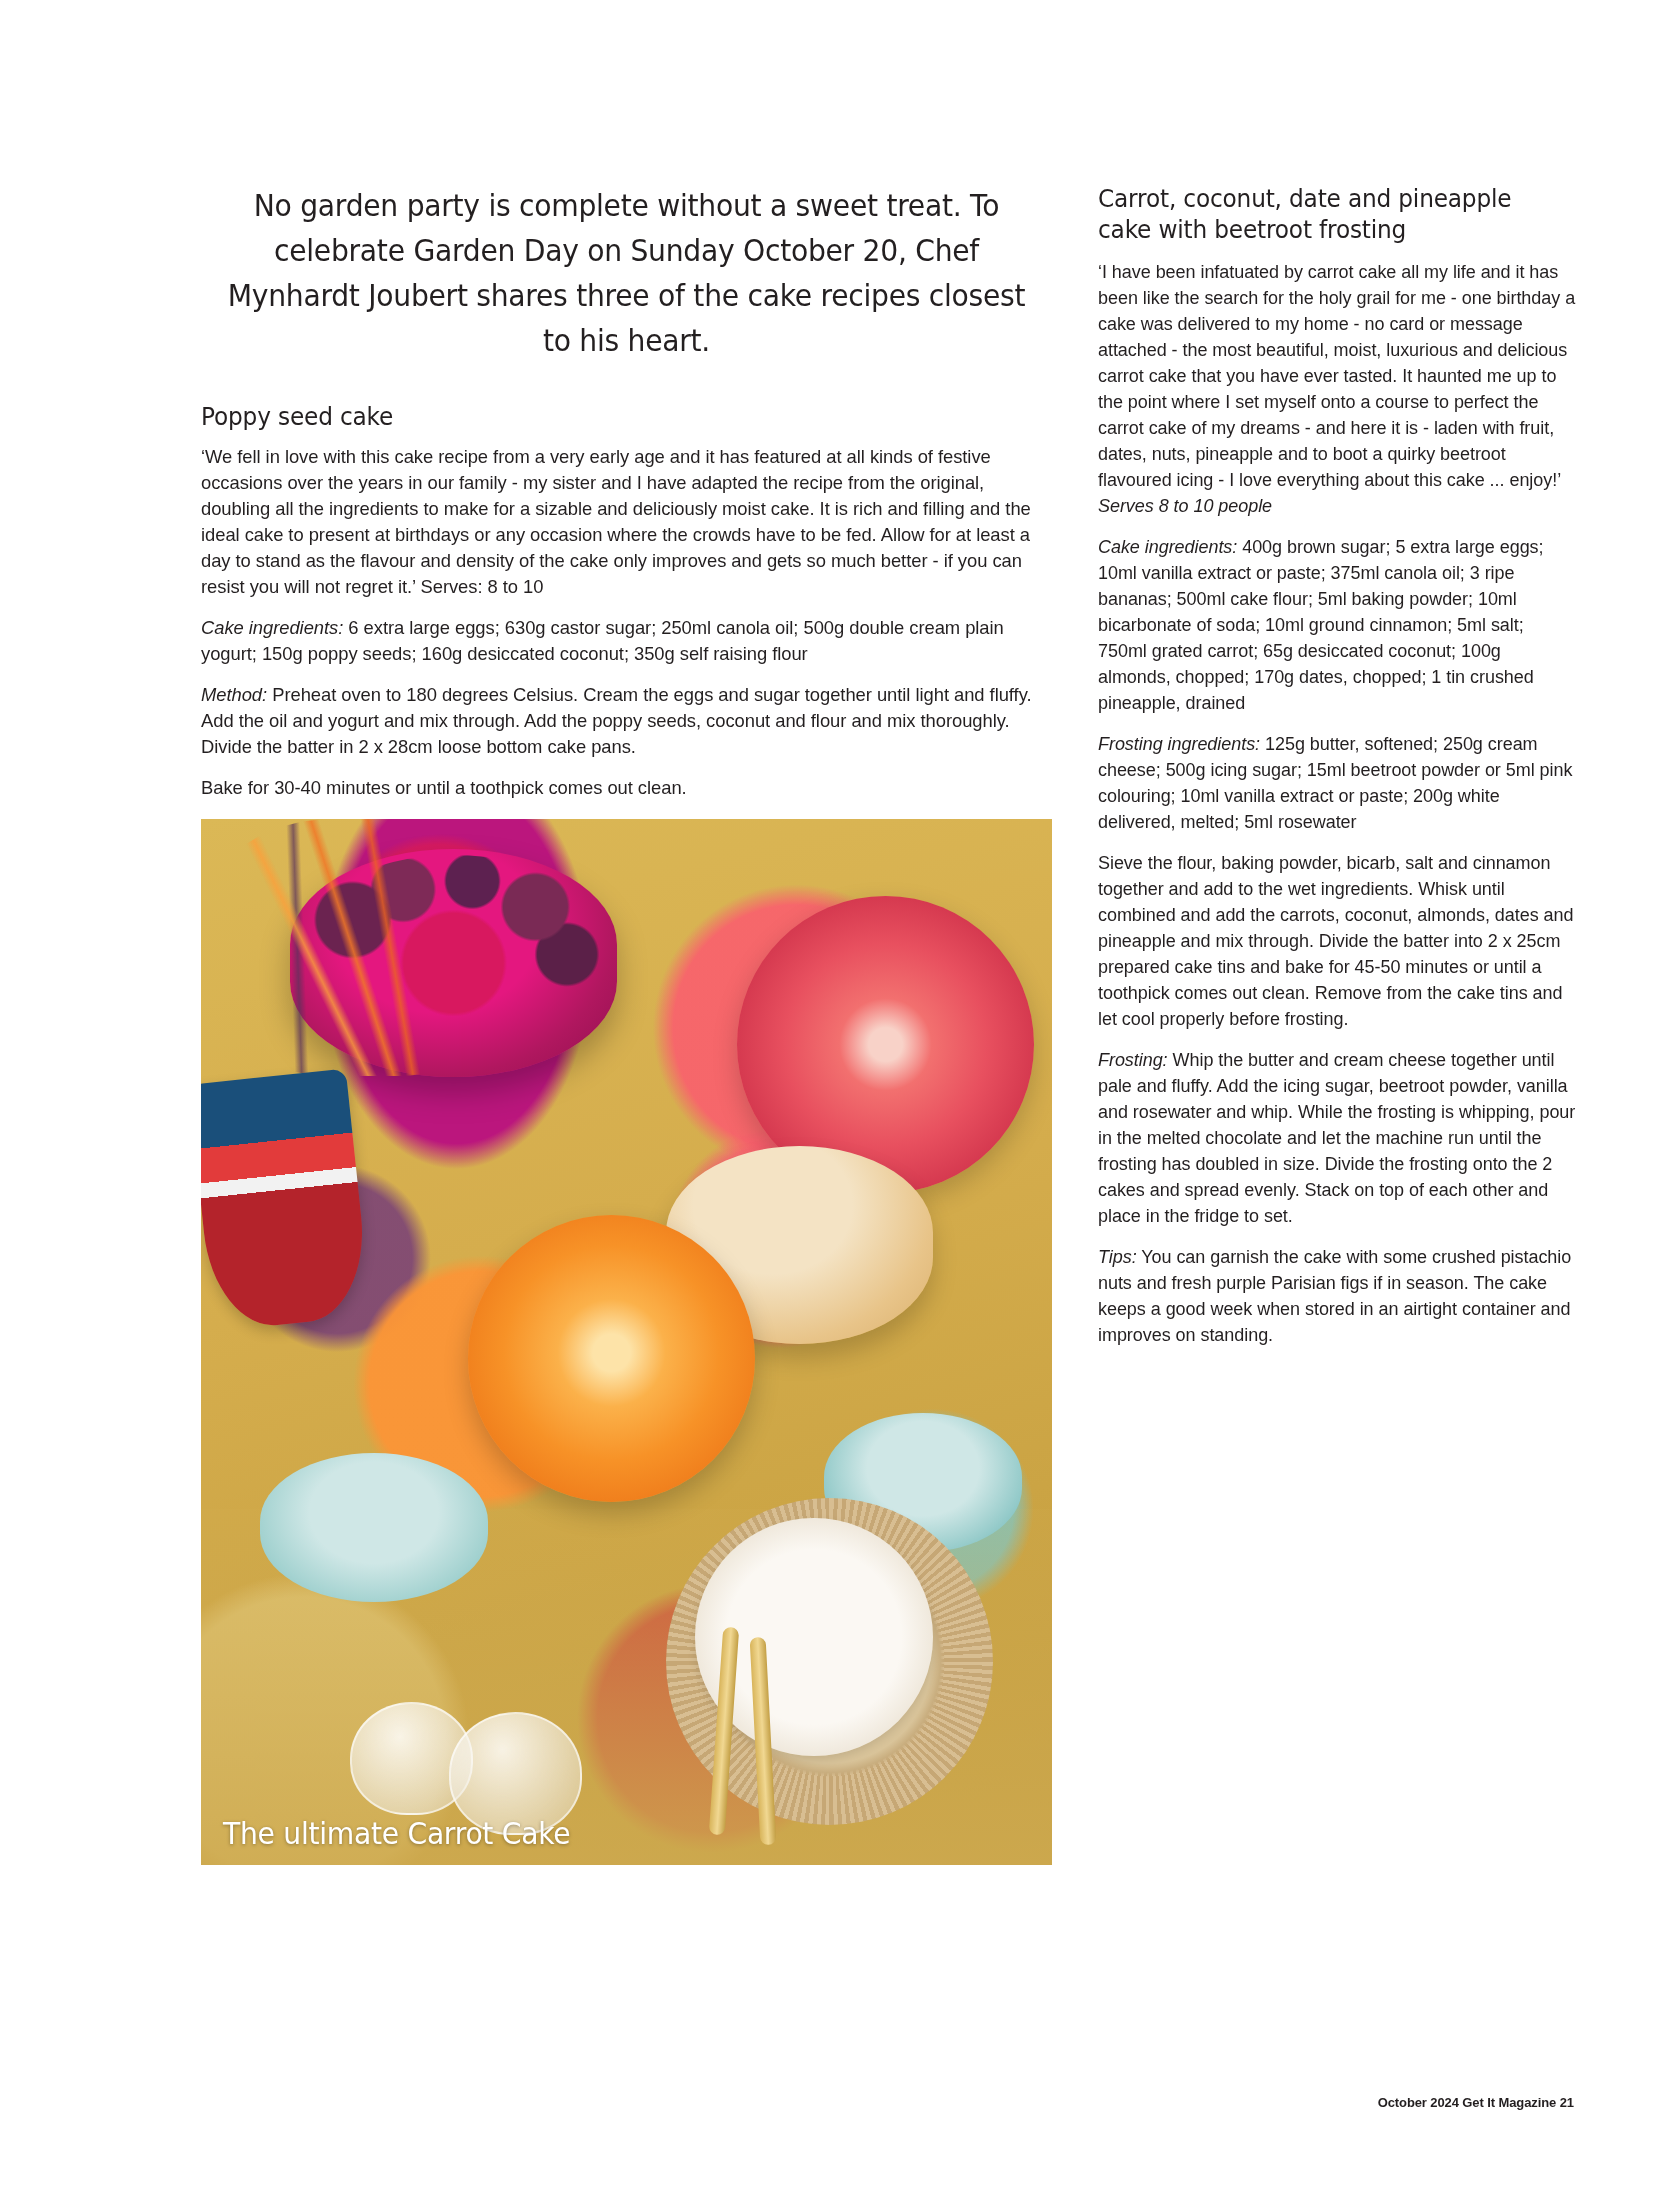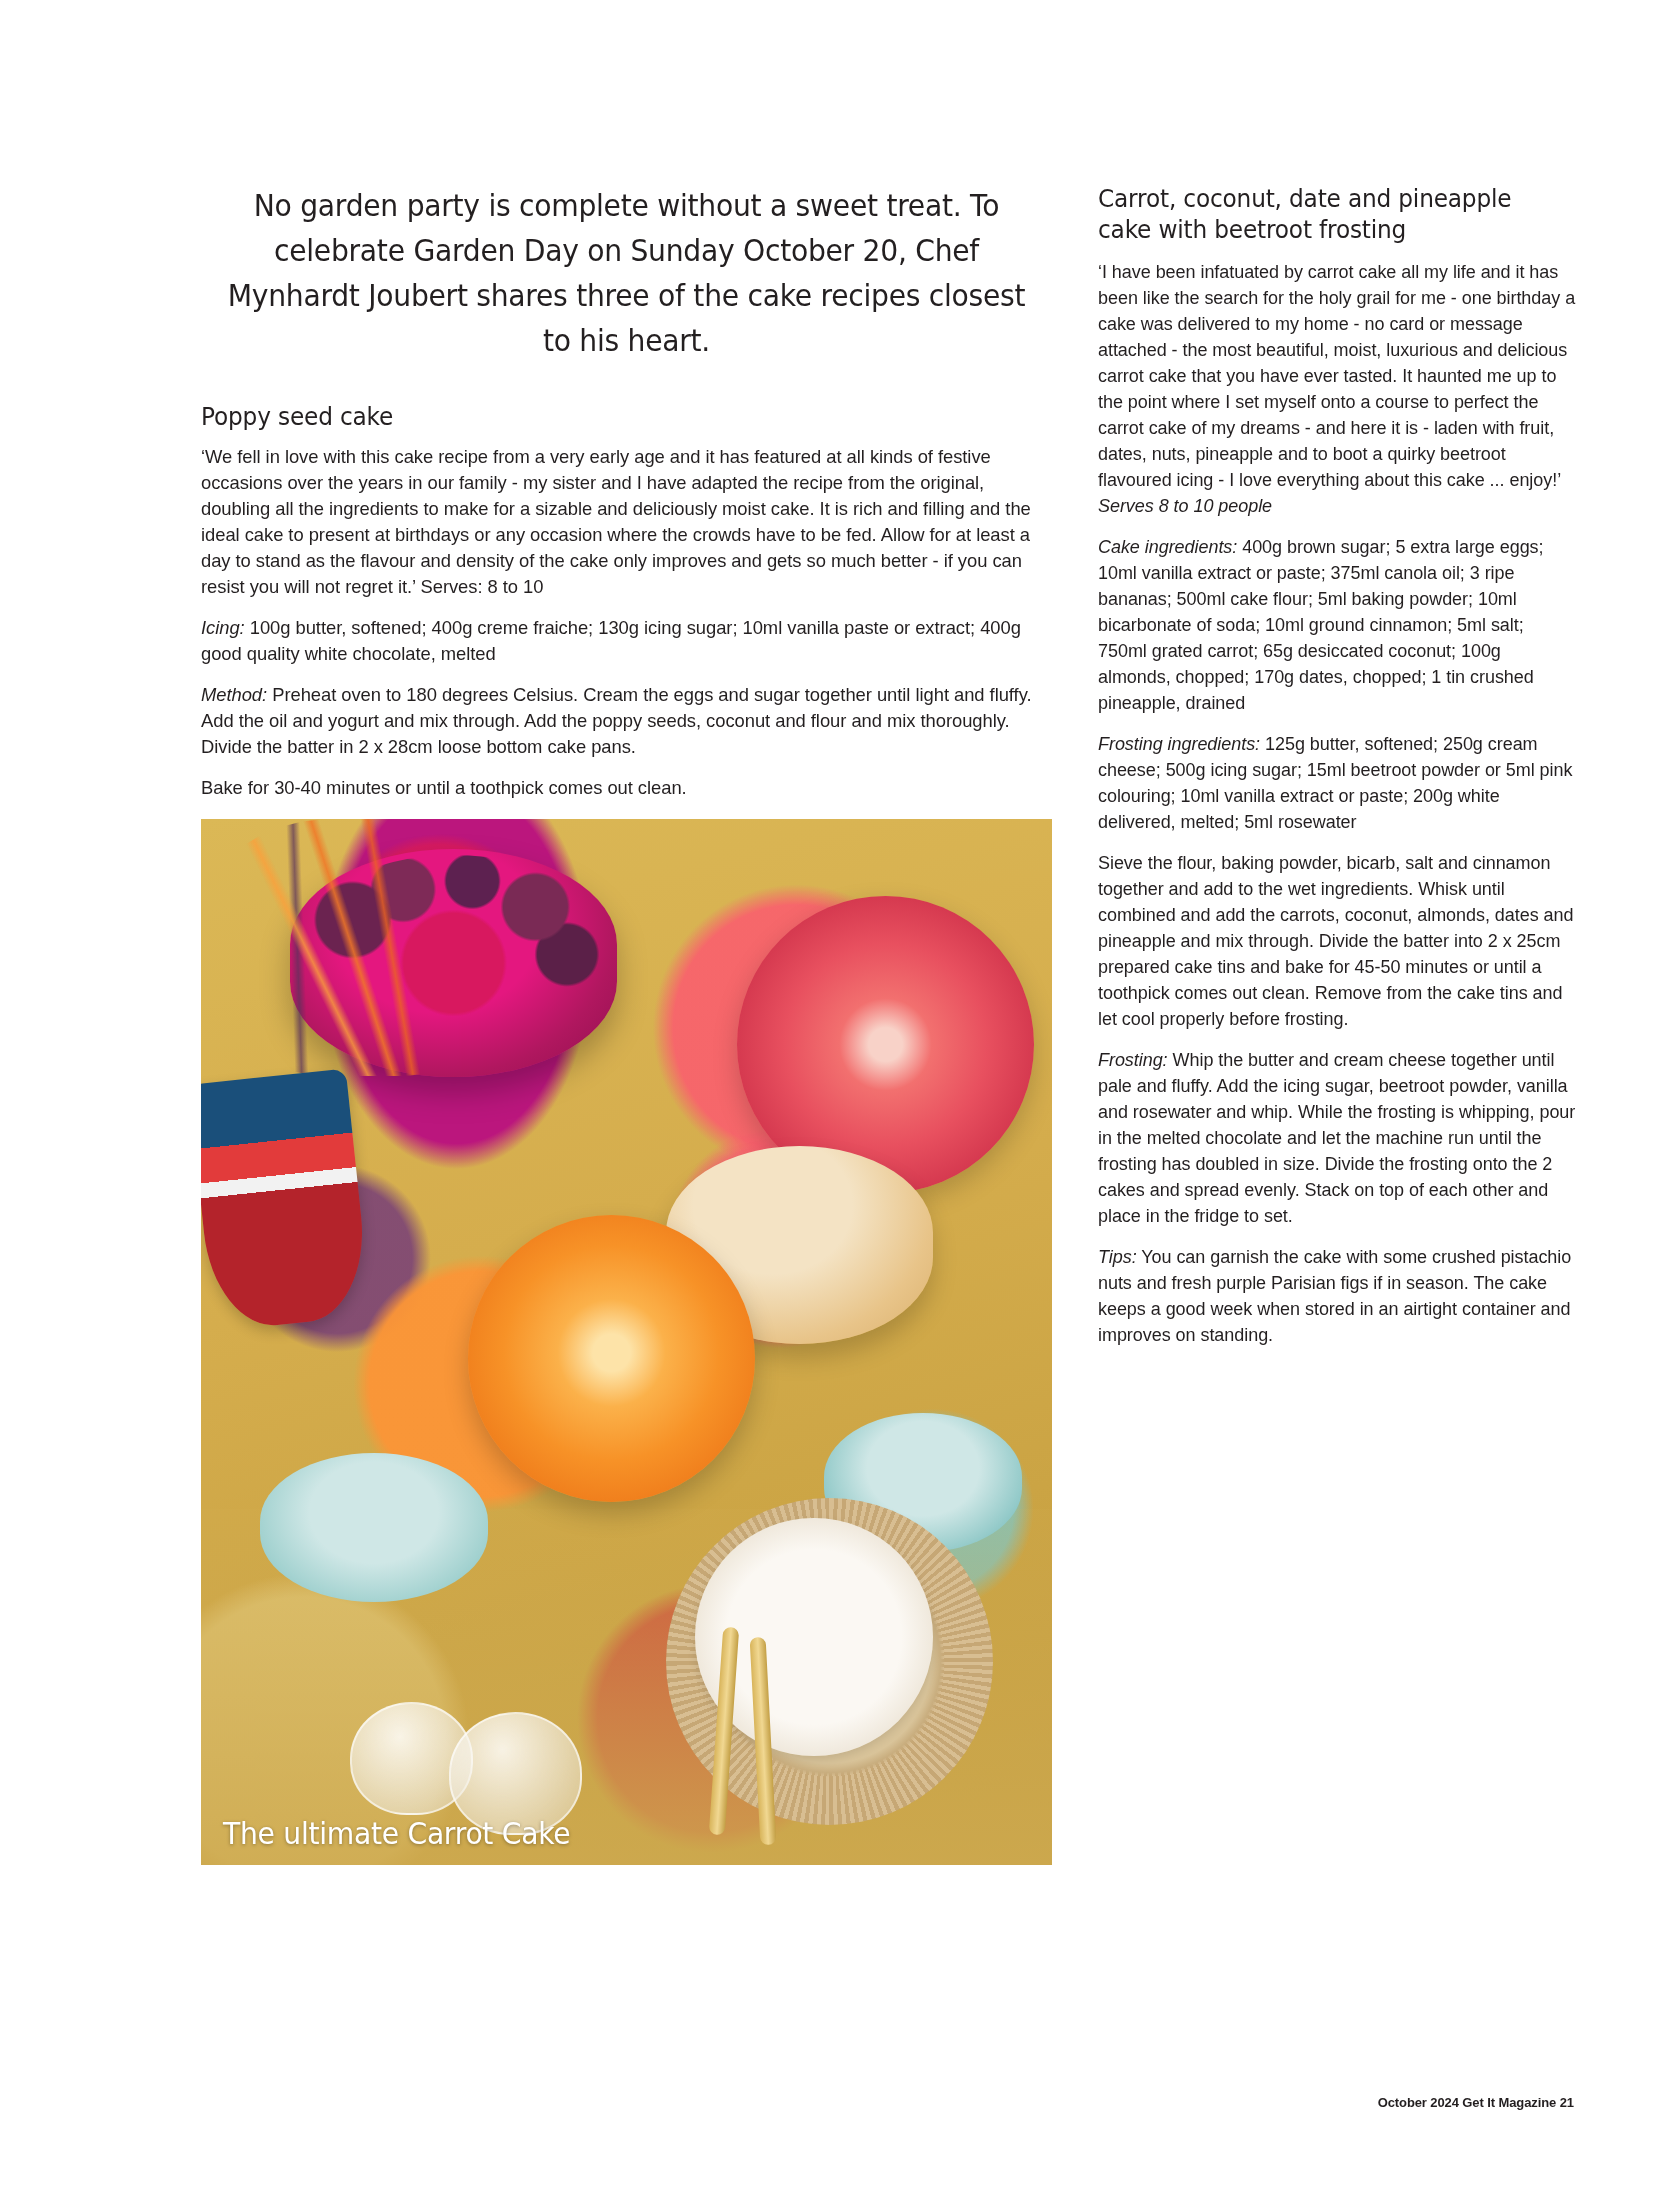--- a/index.html
+++ b/index.html
@@ -215,22 +215,22 @@
   <div class="columns">
 
     <div class="col-left">
 
       <div class="lede">No garden party is complete without a sweet treat. To celebrate Garden Day on Sunday October 20, Chef Mynhardt Joubert shares three of the cake recipes closest to his heart.</div>
 
       <h2 class="section-title">Poppy seed cake</h2>
 
       <p><span>‘We fell in love with this cake recipe from a very early age and it has featured at all kinds of festive occasions over the years in our family - my sister and I have adapted the recipe from the original, doubling all the ingredients to make for a sizable and deliciously moist cake. It is rich and filling and the ideal cake to present at birthdays or any occasion where the crowds have to be fed. Allow for at least a day to stand as the flavour and density of the cake only improves and gets so much better - if you can resist you will not regret it.’ Serves: 8 to 10</span></p>
 
-
-      <p><em class="ital">Icing:</em><span> 100g butter, softened; 400g creme fraiche; 130g icing sugar; 10ml vanilla paste or extract; 400g good quality white chocolate, melted</span></p>
+      <p><em class="ital">Cake ingredients:</em><span> 6 extra large eggs; 630g castor sugar; 250ml canola oil; 500g double cream plain yogurt; 150g poppy seeds; 160g desiccated coconut; 350g self raising flour</span></p>
+
 
       <p><em class="ital">Method:</em><span> Preheat oven to 180 degrees Celsius. Cream the eggs and sugar together until light and fluffy. Add the oil and yogurt and mix through. Add the poppy seeds, coconut and flour and mix thoroughly. Divide the batter in 2 x 28cm loose bottom cake pans.</span></p>
 
       <p>Bake for 30-40 minutes or until a toothpick comes out clean.</p>
 
 
       <div class="photo">
         <div class="bg"></div>
         <div class="tablecloth"></div>
         <div class="blob cake-pink">

